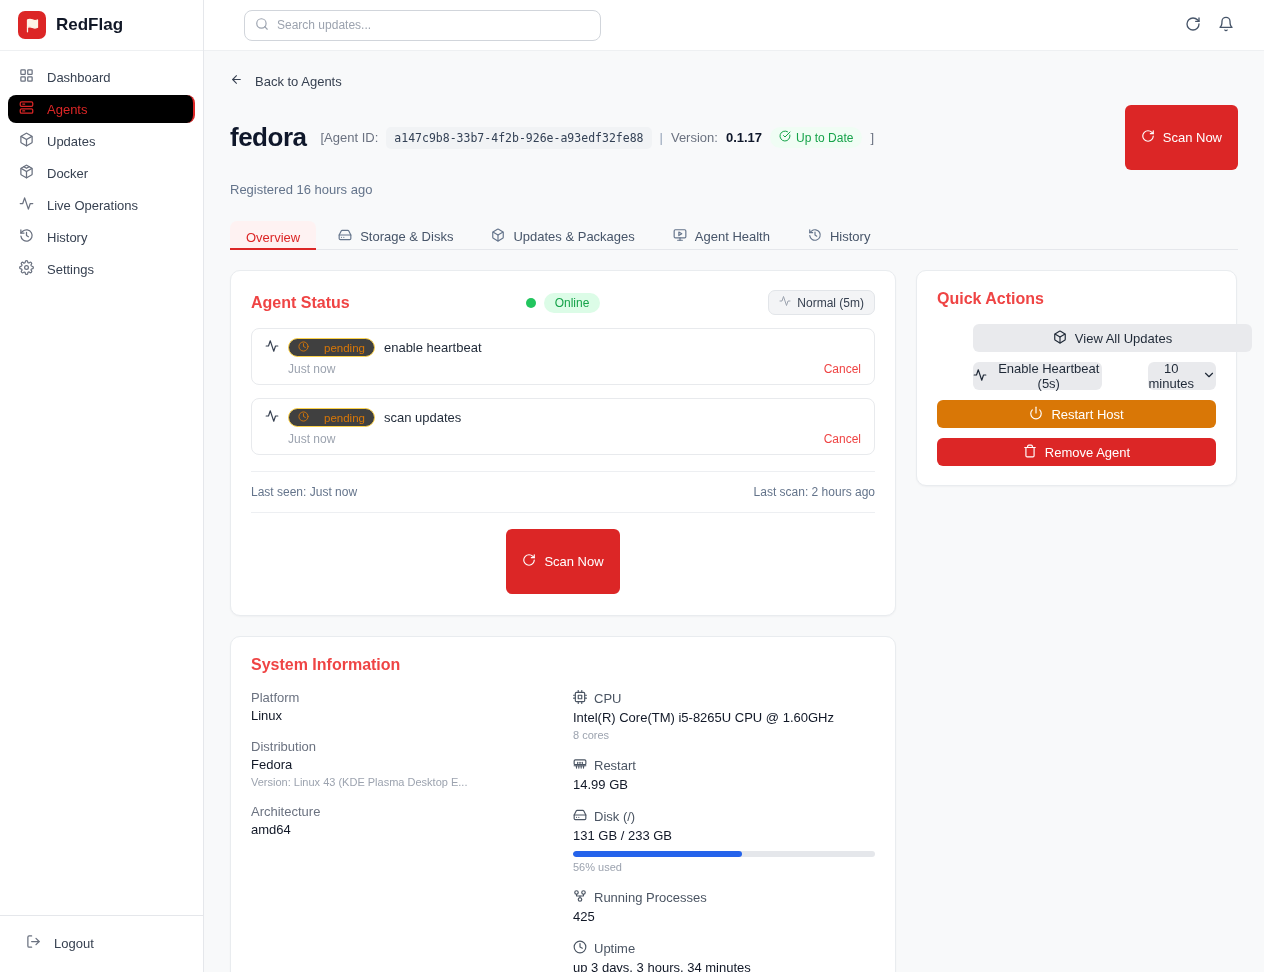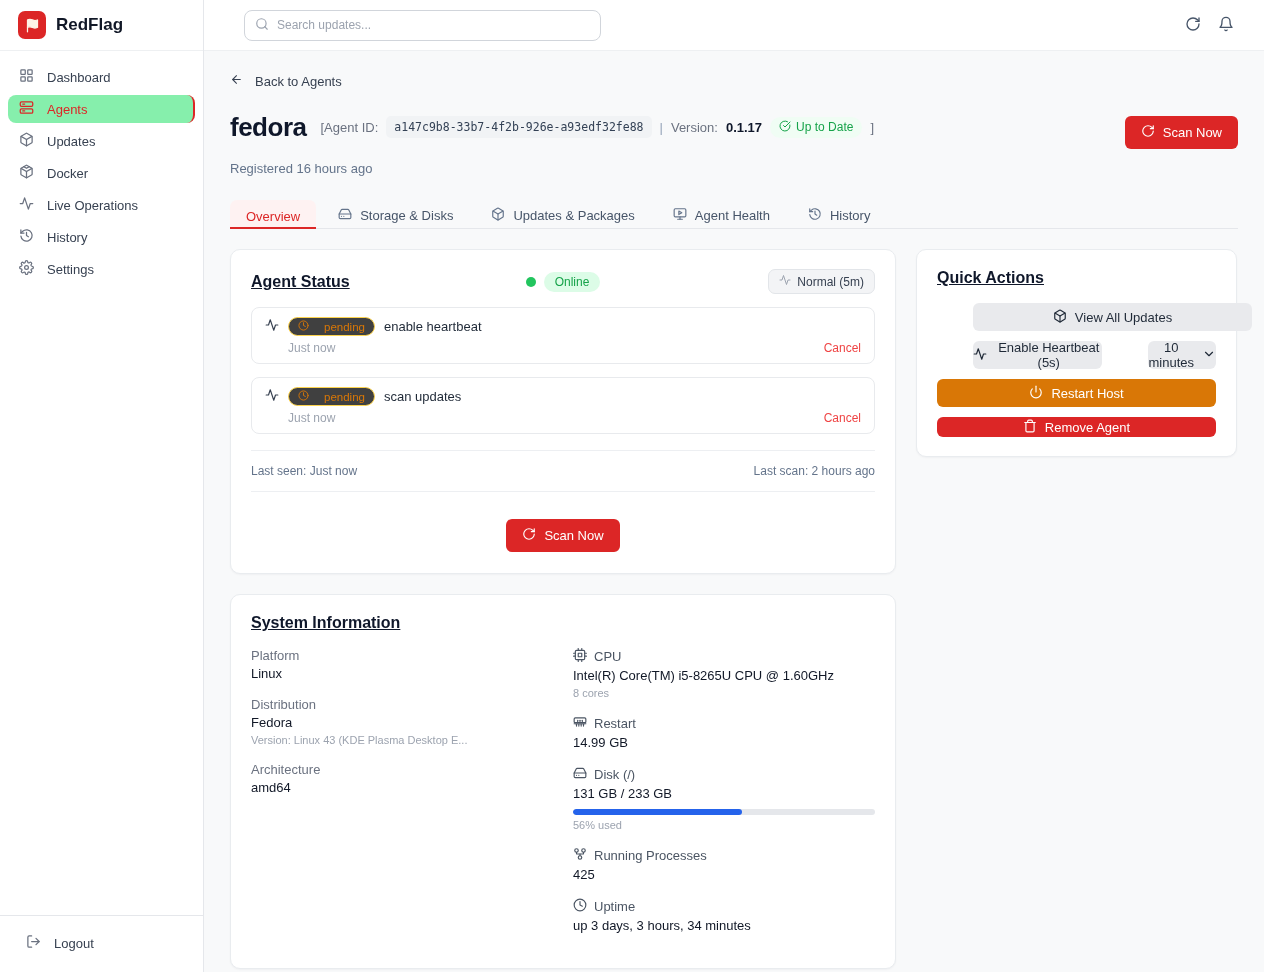--- a/index.html
+++ b/index.html
@@ -12,21 +12,21 @@
 
   
   .sidebar { width:204px; min-width:204px; background:#fff; border-right:1px solid #e5e7eb; display:flex; flex-direction:column; }
   .brand { height:51px; display:flex; align-items:center; gap:10px; padding:0 18px; border-bottom:1px solid #eef0f2; }
   .brand-logo { width:28px; height:28px; border-radius:7px; background:#dc2626; display:flex; align-items:center; justify-content:center; }
   .brand-logo svg { width:15px; height:15px; stroke:#fdf3e7; fill:#fdf3e7; }
   .brand-name { font-size:17px; font-weight:700; color:#111827; }
   .nav { padding:12px 8px 0 8px; display:flex; flex-direction:column; gap:4px; }
   .nav-item { display:flex; align-items:center; gap:13px; height:28px; padding:0 10px 0 11px; border-radius:8px; color:#374151; cursor:pointer; }
   .nav-item svg { width:15px; height:15px; stroke:#6b7280; }
-  .nav-item.active { background:#86efac; color:#dc2626; border-right:2px solid #dc2626; }
+  .nav-item.active { background:#000000; color:#dc2626; border-right:2px solid #dc2626; }
   .nav-item.active svg { stroke:#dc2626; }
   .nav-label { font-size:13px; }
   .sidebar-spacer { flex:1; }
   .sidebar-footer { border-top:1px solid #e5e7eb; padding:18px 0 20px 26px; }
   .logout { display:flex; align-items:center; gap:13px; color:#374151; cursor:pointer; }
   .logout svg { width:15px; height:15px; stroke:#6b7280; }
 
   
   .main { flex:1; display:flex; flex-direction:column; background:#f8f9fa; }
   .topbar { height:51px; min-height:51px; background:#fff; display:flex; align-items:center; padding:0 30px 0 40px; border-bottom:1px solid #eef0f2; }
@@ -47,37 +47,37 @@
   .meta { display:flex; align-items:center; gap:8px; color:#6b7280; font-size:13px; margin-left:4px; }
   .id-chip { font-family:"DejaVu Sans Mono",monospace; font-size:11.5px; background:#f1f3f5; color:#334155; border-radius:5px; padding:4px 8px; }
   .meta-sep { color:#94a3b8; }
   .version-val { color:#0f172a; font-weight:700; }
   .badge-green { display:inline-flex; align-items:center; gap:5px; background:#f0fdf4; color:#16a34a; font-size:12px; font-weight:500; border-radius:9999px; padding:3px 9px; }
   .badge-green svg { width:12px; height:12px; stroke:#16a34a; }
   .registered { color:#64748b; font-size:13px; margin-top:12px; }
 
   .btn { display:inline-flex; align-items:center; justify-content:center; gap:8px; border:0; border-radius:6px; font-size:13px; font-weight:500; cursor:pointer; font-family:inherit; }
   .btn svg { width:14px; height:14px; }
-  .btn-red { background:#dc2626; color:#fff; padding:8px 16px;margin-top:11px; }
+  .btn-red { background:#dc2626; color:#fff; padding:24px 16px; }
   .btn-red svg { stroke:#fff; }
   .head-scan { margin-left:auto; }
 
   
   .tabs { display:flex; align-items:flex-end; gap:6px; margin-top:22px; border-bottom:1px solid #e5e7eb; }
   .tab { display:flex; align-items:center; gap:8px; padding:9px 16px 3px 16px; font-size:13px; color:#475569; cursor:pointer; border-bottom:2px solid transparent; margin-bottom:-1px; }
   .tab svg { width:14px; height:14px; stroke:#64748b; }
   .tab.active { color:#dc2626; background:#fef2f2; border-radius:7px 7px 0 0; border-bottom:2px solid #dc2626; font-weight:500; }
 
   
   .cards-row { display:flex; gap:20px; margin-top:20px; align-items:flex-start; }
   .card { background:#fff; border:1px solid #e9ecef; border-radius:10px; box-shadow:0 1px 2px rgba(16,24,40,.04); }
   .col-left { width:666px; display:flex; flex-direction:column; gap:20px; }
   .col-right { width:321px; }
   .card-pad { padding:19px 20px; }
-  .card-title { font-size:16px; font-weight:600; color:#0f172a;text-decoration:underline; }
+  .card-title { font-size:16px; font-weight:600; color:#ef4444; }
 
   .status-head { display:flex; align-items:center; }
   .status-head .card-title { flex:1; }
   .online-group { display:flex; align-items:center; gap:8px; }
   .dot { width:10px; height:10px; border-radius:50%; background:#22c55e; }
   .pill-online { background:#dcfce7; color:#16a34a; font-size:12px; font-weight:500; border-radius:9999px; padding:3px 11px; }
   .status-head-right { flex:1; display:flex; justify-content:flex-end; }
   .chip-normal { display:inline-flex; align-items:center; gap:6px; background:#f3f4f6; border:1px solid #e2e5e9; color:#374151; font-size:12px; border-radius:7px; padding:4px 10px; cursor:pointer; }
   .chip-normal svg { width:12px; height:12px; stroke:#9ca3af; }
 
@@ -97,21 +97,21 @@
 
   
   .qa-buttons { display:flex; flex-direction:column; gap:10px; margin-top:16px; }
   .btn-gray { background:#e9eaed; color:#1f2937; height:28px; width:100%;margin-left:36px; }
   .btn-gray svg { stroke:#1f2937; }
   .qa-heartbeat-row { display:flex; gap:10px; }
   .qa-heartbeat-row .hb { flex:1.95; }
   .qa-heartbeat-row .interval { flex:1; }
   .btn-orange { background:#d97706; color:#fff; height:28px; width:100%; }
   .btn-orange svg { stroke:#fff; }
-  .btn-danger { background:#dc2626; color:#fff; height:20px; width:100%; }
+  .btn-danger { background:#dc2626; color:#fff; height:28px; width:100%; }
   .btn-danger svg { stroke:#fff; }
 
   
   .sys-grid { display:flex; margin-top:16px; }
   .sys-left { width:322px; }
   .sys-right { flex:1; }
   .sys-block { margin-bottom:16px; }
   .sys-label { color:#6b7280; font-size:13px; }
   .sys-value { color:#111827; font-size:13px; font-weight:500; margin-top:3px; }
   .sys-caption { color:#9ca3af; font-size:11px; margin-top:4px; }

